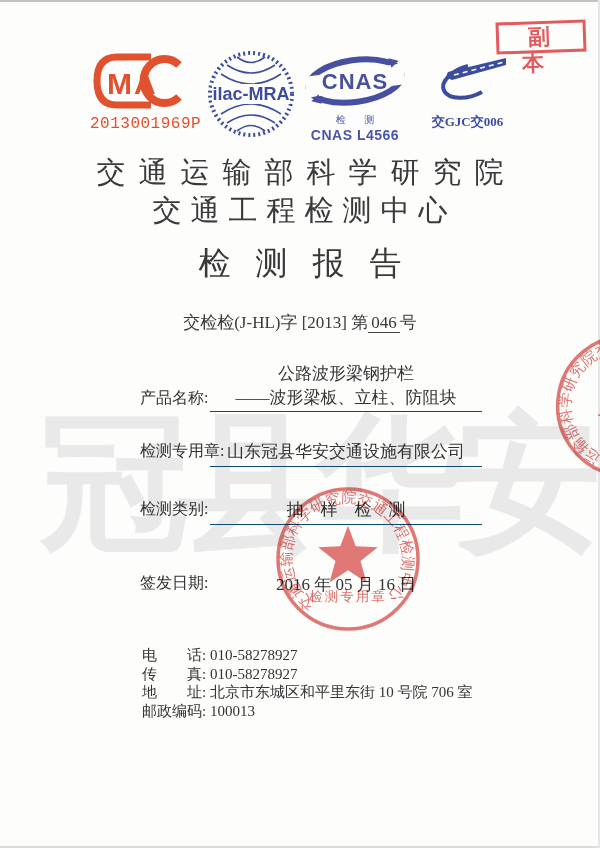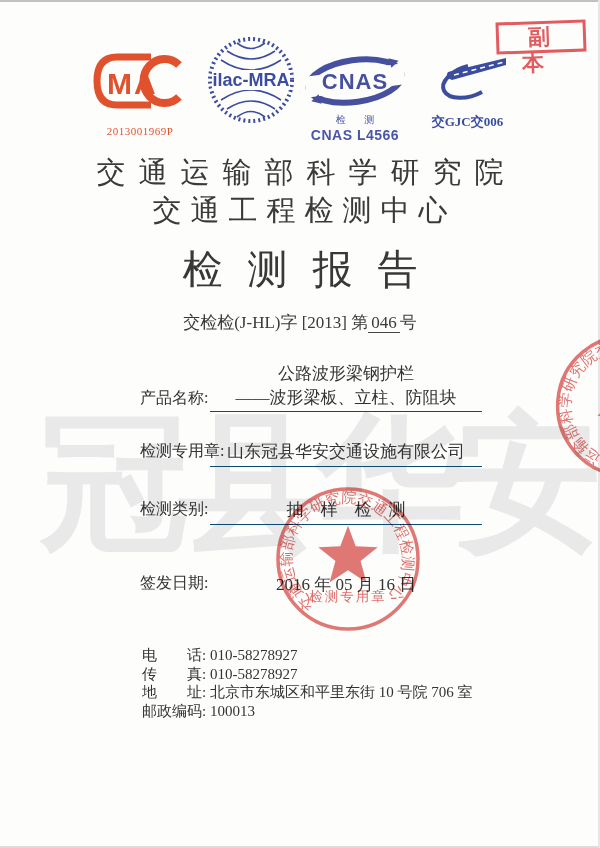--- a/index.html
+++ b/index.html
@@ -19,42 +19,42 @@
     font-family:"DejaVu Sans","Liberation Sans",sans-serif;
     font-size:148px; font-weight:bold; color:#e9e9e9;
     letter-spacing:-10px; white-space:nowrap; z-index:0; line-height:1.1;
   }
 
   .content{position:relative; z-index:1;}
 
   
   .logo-block{position:absolute; text-align:center;}
   .cma-block{left:90px; top:53px; width:100px;}
-  .cma-cert{color:#e0512e; font-family:Liberation Serif, serif; font-size:11px; margin-top:12px; letter-spacing:.5px;}
-  .ilac-block{left:205px; top:36px; width:92px;}
+  .cma-cert{color:#e0512e; font-family:Liberation Mono, monospace; font-size:16px; margin-top:2px; letter-spacing:.5px;}
+  .ilac-block{left:205px; top:50px; width:92px;}
   .cnas-block{left:303px; top:55px; width:104px;}
   .cnas-cn{color:#4a55a8; font-size:10px; letter-spacing:8px; margin-top:2px; text-indent:8px;font-family:Liberation Serif, serif;}
   .cnas-no{color:#4a55a8; font-family:"Liberation Sans",sans-serif; font-size:14px; font-weight:bold; letter-spacing:.5px;}
   .road-block{left:420px; top:58px; width:95px;}
   .road-cert{color:#3a4d9f; font-size:13px; font-weight:bold; margin-top:1px;}
 
   
   .copy-stamp{
     position:absolute; left:496px; top:21px; width:84px; height:26px;
     border:3px solid #e25b5e; color:#e25b5e;
     font-size:22px; font-weight:bold; letter-spacing:18px; text-indent:14px;
     text-align:center; line-height:26px; transform:rotate(-2deg); z-index:3;
   }
 
   
   .org-line{position:absolute; left:0; right:0; text-align:center; color:#3a3a3a; white-space:nowrap;}
   .org-line1{top:153px; font-size:29px; letter-spacing:13px; text-indent:13px;}
   .org-line2{top:191px; font-size:29px; letter-spacing:9px; text-indent:9px;}
   .report-title{position:absolute; top:242px; left:0; right:0; text-align:center;
-    font-size:40px; letter-spacing:25px; text-indent:25px; color:#383838; white-space:nowrap;}
+    font-size:32px; letter-spacing:25px; text-indent:25px; color:#383838; white-space:nowrap;}
   .report-no{position:absolute; top:311px; left:0; right:0; text-align:center; font-size:17px; color:#3a3a3a;}
   .report-no .num{border-bottom:1px solid #444; padding:0 3px;}
 
   
   .field-label{position:absolute; left:140px; font-size:16px; color:#333; white-space:nowrap;}
   .field-value{position:absolute; left:210px; width:272px; text-align:center; font-size:17px; color:#333; white-space:nowrap;}
   .underlined{border-bottom:1px solid #0c4a6e;}
   .lbl-product{top:388px;} .val-product{top:362px; height:49px; line-height:24px;}
   .lbl-unit{top:441px;}    .val-unit{top:440px; height:26px;}
   .lbl-category{top:499px;}.val-category{top:498px; height:26px; letter-spacing:17px; text-indent:17px;}

